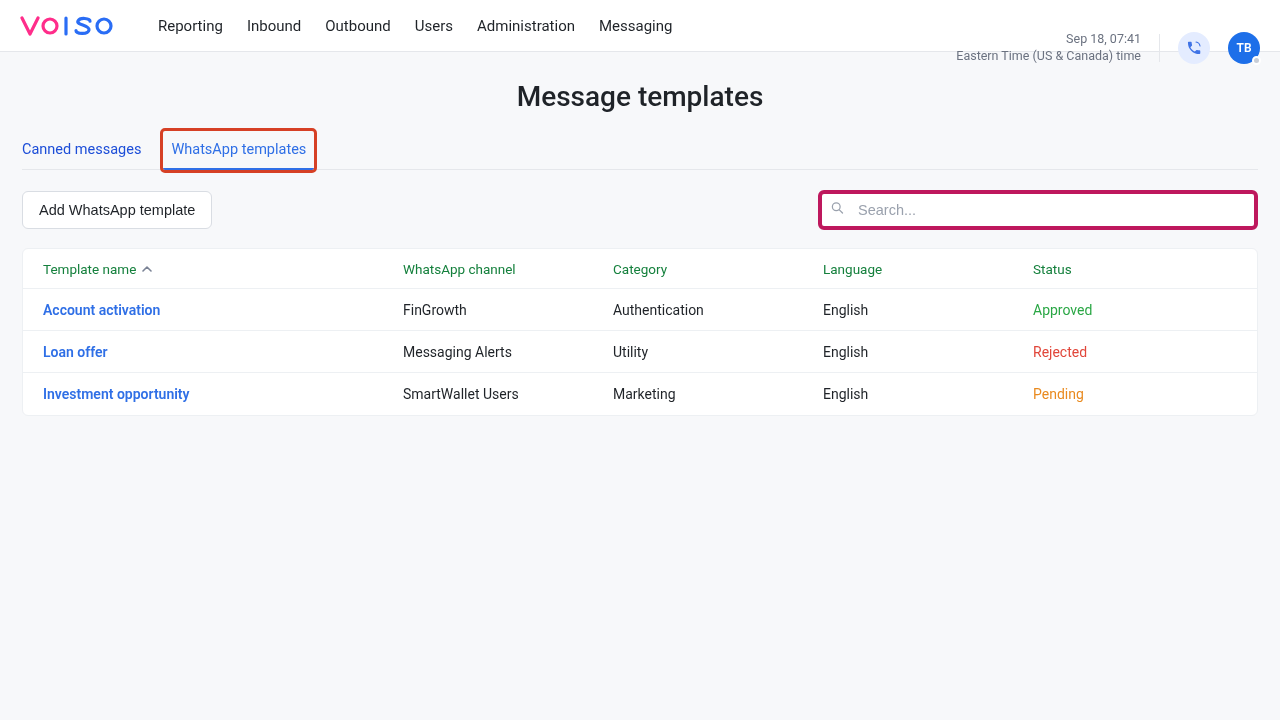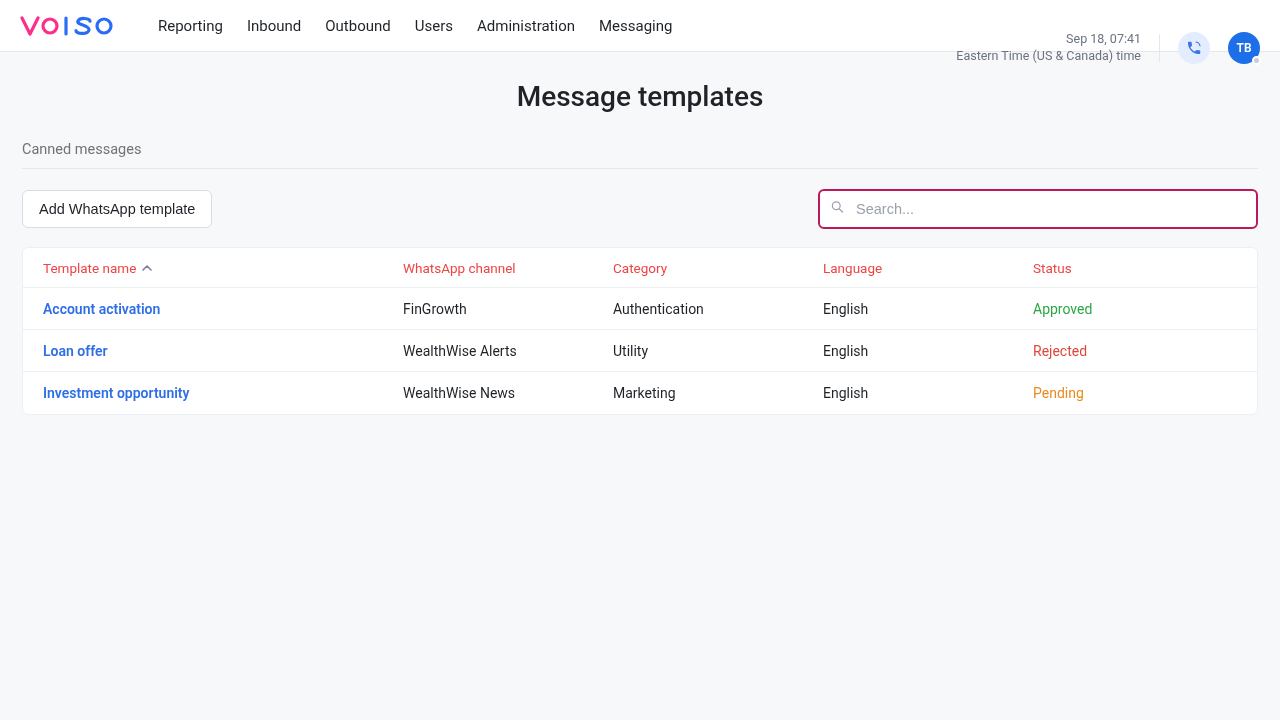--- a/index.html
+++ b/index.html
@@ -46,45 +46,45 @@
 
   
   .page { padding: 28px 22px; }
   .page-title { font-size: 28px; font-weight: 500; color: #1f2328; margin-bottom: 18px; text-align: center; }
 
   
   .tabs {
     display: flex; gap: 0; border-bottom: 1px solid #e5e7eb;
   }
   .tab {
-    padding: 10px 0; margin-right: 22px; font-size: 14.5px; color: #737373; cursor: pointer;
+    padding: 10px 0; margin-right: 22px; font-size: 14.5px; color: #1d4ed8; cursor: pointer;
   }
   .tab.active { color: #2f6fe6; border-bottom: 2px solid #2f6fe6; margin-bottom: -1px; }
   .tab.highlight-box { outline: 3px solid #d64025; outline-offset: 0; padding-left: 8px; padding-right: 8px; margin-right: 14px; border-radius: 2px; }
 
   
   .toolbar { display: flex; align-items: center; margin: 20px 0 18px; gap: 12px; }
   .add-btn {
     padding: 10px 16px; font-size: 14.5px; color: #1f2328;
     background: #fff; border: 1px solid #d9dde3; border-radius: 6px; cursor: pointer;
   }
   .search-wrap { margin-left: auto; position: relative; width: 440px; }
   .search-input {
     width: 100%; height: 40px; padding: 0 16px 0 36px;
-    border: 2px solid #be185d; border-radius: 6px; font-size: 14.5px;
+    border: 4px solid #be185d; border-radius: 6px; font-size: 14.5px;
     color: #1f2328; background: #fff;
   }
   .search-input::placeholder { color: #9aa1ad; }
   .search-icon { position: absolute; left: 12px; top: 50%; transform: translateY(-50%); color: #9aa1ad; }
 
   
   .table { background: #fff; border: 1px solid #edf0f3; border-radius: 6px; overflow: hidden; }
   .thead, .row { display: grid; grid-template-columns: 360px 210px 210px 210px 1fr; align-items: center; }
   .thead { height: 40px; border-bottom: 1px solid #edf0f3; }
-  .th { font-size: 13.5px; color: #ef4444; padding: 0 20px; display: flex; align-items: center; gap: 6px; }
+  .th { font-size: 13.5px; color: #15803d; padding: 0 20px; display: flex; align-items: center; gap: 6px; }
   .th .sort-icon { display: inline-flex; }
   .row { height: 42px; border-bottom: 1px solid #edf0f3; }
   .row:last-child { border-bottom: none; }
   .cell { font-size: 14px; padding: 0 20px; }
   .cell.name a { color: #2f6fe6; font-weight: 600; font-size: 14px; }
   .status.approved { color: #2aa745; }
   .status.rejected { color: #e1463a; }
   .status.pending  { color: #e98a1f; }
 </style>
 </head>
@@ -132,20 +132,21 @@
       <span class="presence"></span>
     </div>
   </div>
 </div>
 
 <div class="page">
   <h1 class="page-title">Message templates</h1>
 
   <div class="tabs">
     <div class="tab">Canned messages</div>
+    <div class="tab active highlight-box">WhatsApp templates</div>
   </div>
 
   <div class="toolbar">
     <button class="add-btn">Add WhatsApp template</button>
     <div class="search-wrap">
       <span class="search-icon">
         <svg width="15" height="15" viewBox="0 0 24 24">
             <circle cx="10" cy="10" r="6.2" stroke="#9aa1ad" stroke-width="2" fill="none"></circle>
             <line x1="15" y1="15" x2="20" y2="20" stroke="#9aa1ad" stroke-width="2" stroke-linecap="round"></line>
           </svg>
@@ -185,29 +186,29 @@
       <div class="cell">FinGrowth</div>
       <div class="cell">Authentication</div>
       <div class="cell">English</div>
       <div class="cell status approved">Approved</div>
     </div>
 
     <div class="row">
       <div class="cell name">
         <a href="#">Loan offer</a>
       </div>
-      <div class="cell">WealthWise Alerts</div>
+      <div class="cell">Messaging Alerts</div>
       <div class="cell">Utility</div>
       <div class="cell">English</div>
       <div class="cell status rejected">Rejected</div>
     </div>
 
     <div class="row">
       <div class="cell name">
         <a href="#">Investment opportunity</a>
       </div>
-      <div class="cell">WealthWise News</div>
+      <div class="cell">SmartWallet Users</div>
       <div class="cell">Marketing</div>
       <div class="cell">English</div>
       <div class="cell status pending">Pending</div>
     </div>
   </div>
 </div>
 
 </body></html>

